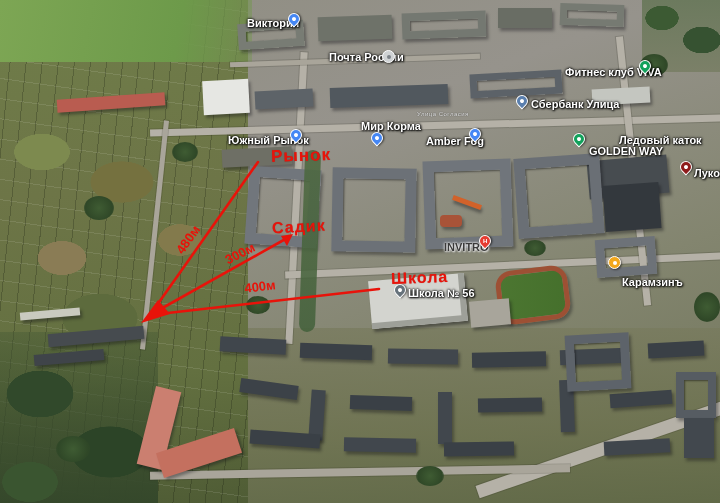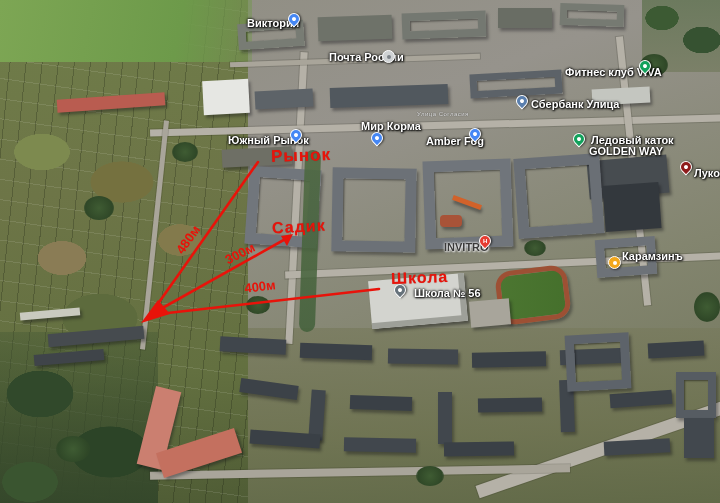--- a/index.html
+++ b/index.html
@@ -198,42 +198,42 @@
   <span class="poi-label" style="left:531px;top:98px;">Сбербанк Улица</span>
 
   <span class="poi-label" style="left:565px;top:66px;">Фитнес клуб VIVA</span>
   <span class="pin green" style="left:639px;top:60px;">
       <span class="pin-glyph"></span>
     </span>
 
   <span class="pin green" style="left:573px;top:133px;">
       <span class="pin-glyph"></span>
     </span>
-  <span class="poi-label" style="left:584px;top:134px;padding-left:7px;">Ледовый каток</span>
+  <span class="poi-label" style="left:612px;top:134px;padding-left:7px;">Ледовый каток</span>
   <span class="poi-label" style="left:589px;top:145px;">GOLDEN WAY</span>
 
   <span class="pin maroon" style="left:680px;top:161px;">
       <span class="pin-glyph"></span>
     </span>
   <span class="poi-label" style="left:694px;top:167px;">Лукой</span>
 
   <span class="circle-icon yellowc" style="left:608px;top:256px;">
       <span class="dot"></span>
     </span>
-  <span class="poi-label" style="left:622px;top:250px;">Карамзинъ</span>
+  <span class="poi-label" style="left:622px;top:276px;">Карамзинъ</span>
 
   <span class="poi-label dark" style="left:444px;top:241px;">INVITRO</span>
   <span class="pin red" style="left:479px;top:235px;">
       <span class="pin-letter">H</span>
     </span>
 
   <span class="pin grey" style="left:394px;top:284px;">
       <span class="pin-glyph"></span>
     </span>
-  <span class="poi-label" style="left:408px;top:287px;margin-left:6px;">Школа № 56</span>
+  <span class="poi-label" style="left:408px;top:287px;">Школа № 56</span>
 
   <span class="poi-label" style="left:228px;top:134px;">Южный Рынок</span>
   <span class="pin blue" style="left:290px;top:129px;">
       <span class="pin-glyph"></span>
     </span>
 
   <span class="tinylabel" style="left:417px;top:111px;">Улица Согласия</span>
 
 </div>
 

